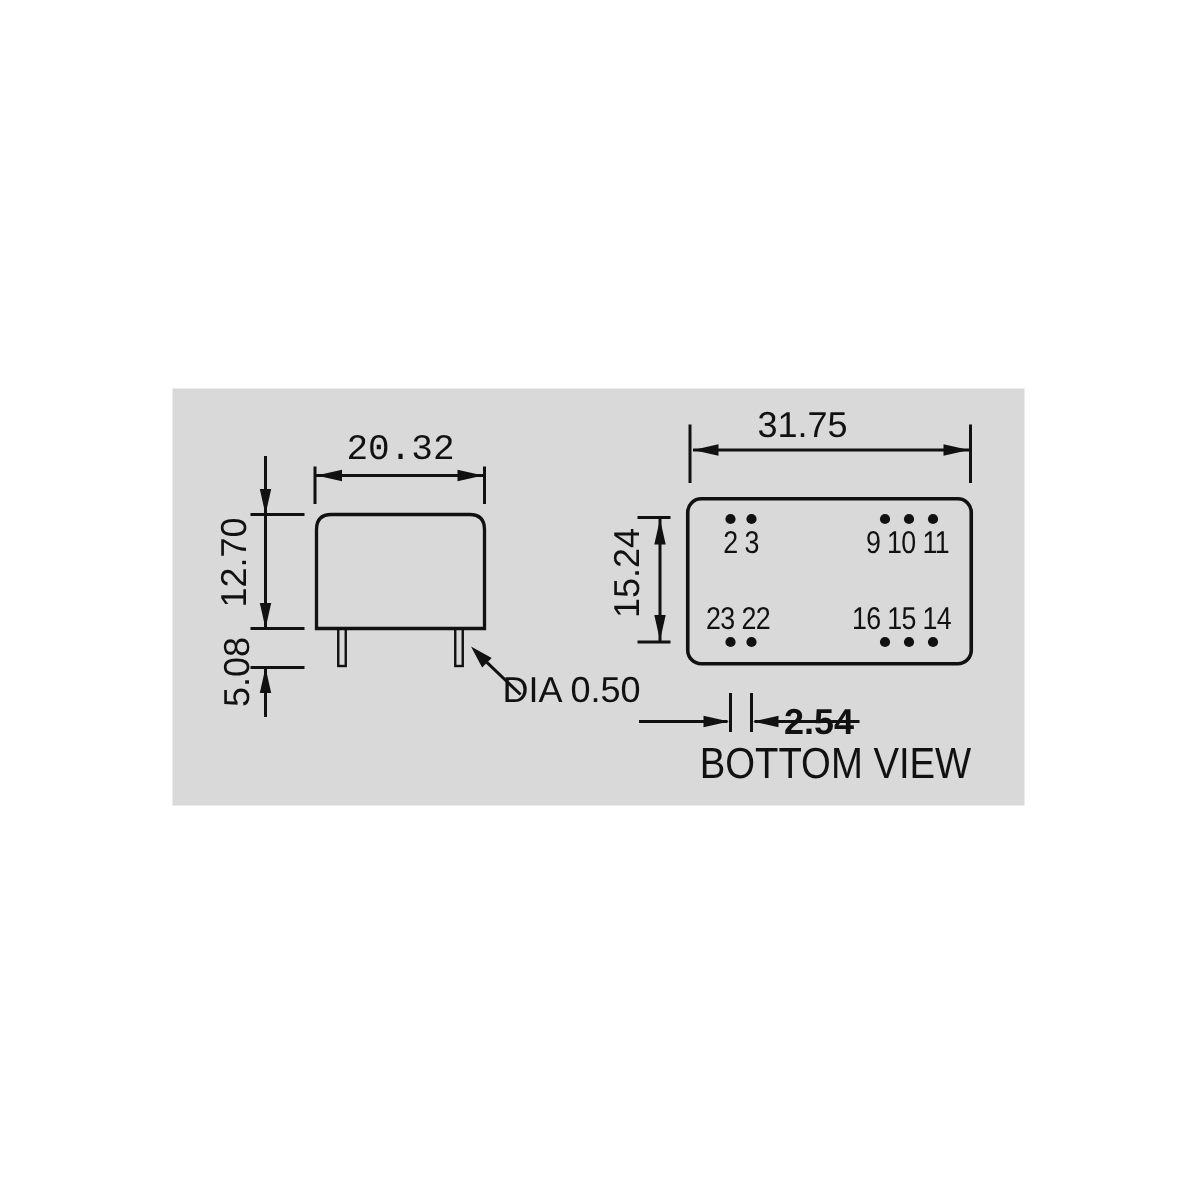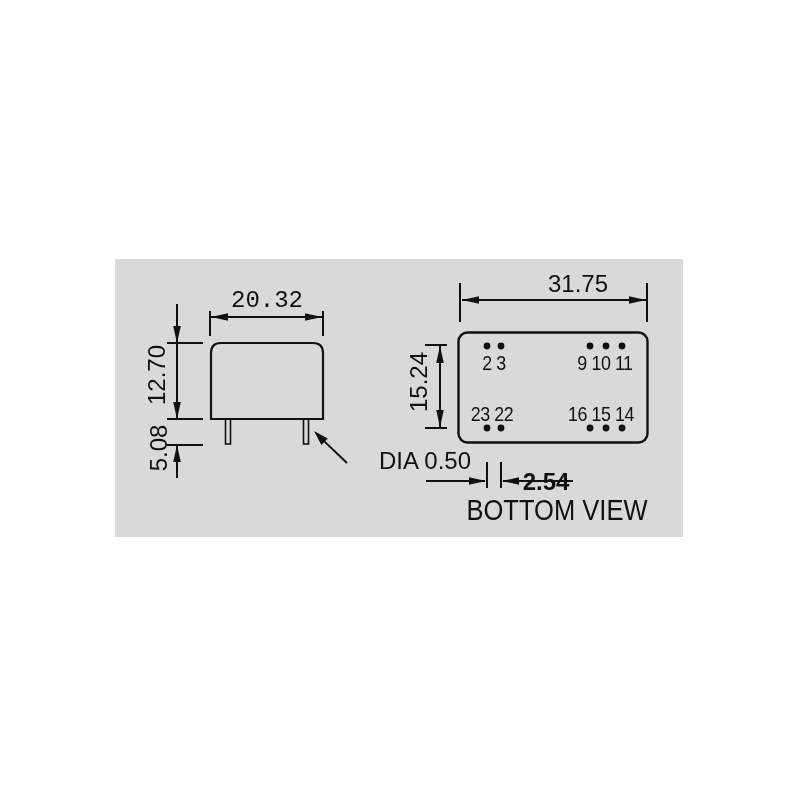--- a/index.html
+++ b/index.html
@@ -91,23 +91,23 @@
     </g>
   </g>
 </svg>
 
 <div class="lbl dim" style="left:267px;top:301px;font-family:Liberation Mono, monospace;">20.32</div>
 
 <div class="lbl dim rot" style="left:157px;top:375px;">12.70</div>
 
 <div class="lbl dim rot" style="left:159px;top:448px;">5.08</div>
 
-<div class="lbl dim" style="left:425px;top:461px;text-align:right;">DIA 0.50</div>
+<div class="lbl dim" style="left:381px;top:461px;text-align:right;">DIA 0.50</div>
 
-<div class="lbl dim" style="left:578px;top:284px;">31.75</div>
+<div class="lbl dim" style="left:535px;top:284px;">31.75</div>
 
 <div class="lbl dim rot" style="left:419px;top:382px;">15.24</div>
 
 <div class="lbl dim" style="left:546px;top:482px;font-weight:bold;">2.54</div>
 
 <div class="lbl caption" style="left:557px;top:510px;">BOTTOM VIEW</div>
 
 <div class="lbl pinlbl" style="left:494px;top:362px;">2 3</div>
 
 <div class="lbl pinlbl" style="left:605px;top:362px;">9 10 11</div>

